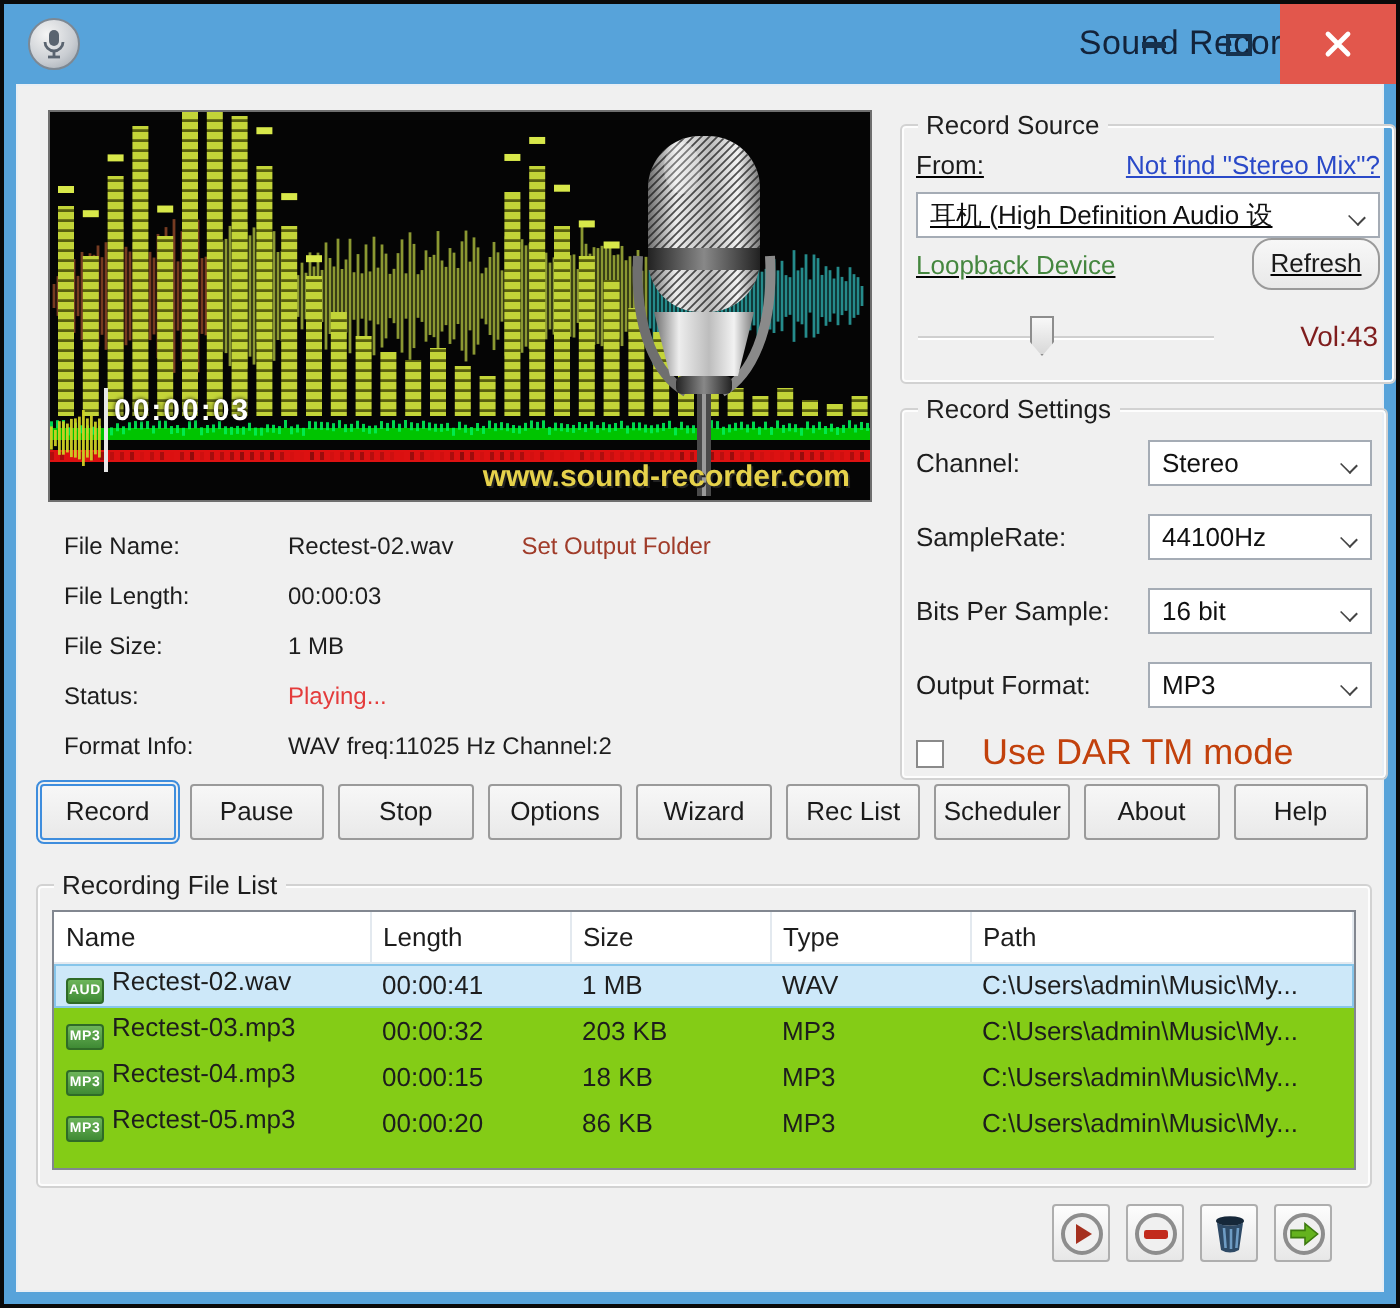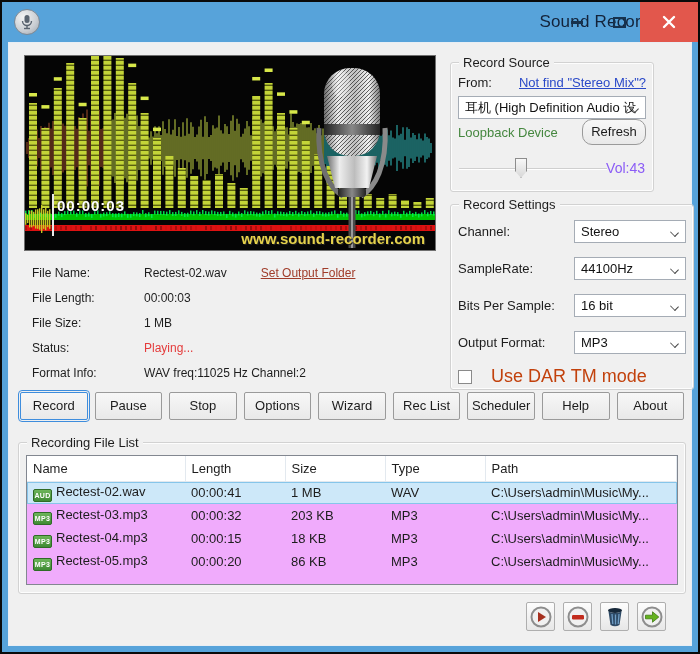--- a/index.html
+++ b/index.html
@@ -50,21 +50,21 @@
   }
   
   .groupbox {
     position:absolute; border:1px solid #d2d2d2; border-radius:3px;
     box-shadow:inset 0 0 0 1px #fdfdfd;
   }
   .groupbox > .legend {
     position:absolute; top:-8px; left:8px; background:#f0f0f0; padding:0 4px;
     font-size:13px; color:#1d1d1d; line-height:15px;
   }
-  .gb-source { left:442px; top:20px; width:204px; height:130px; }
+  .gb-source { left:442px; top:20px; width:248px; height:130px;text-decoration:underline; }
   .gb-settings { left:442px; top:162px; width:244px; height:186px; }
   .gb-list { left:10px; top:400px; width:668px; height:152px; }
 
   
   .src-row { display:flex; align-items:center; padding:0 7px; }
   .src-from { margin-top:12px; font-size:13px; color:#1d1d1d; }
   .src-from .lnk { margin-left:auto; color:#2a49c8; text-decoration:underline; font-size:13px; cursor:pointer; }
   .combo {
     height:23px; background:#fff; border:1px solid #a5acb5; display:flex;
     align-items:center; font-size:13px; color:#111; padding-left:6px; position:relative; cursor:default;
@@ -83,45 +83,45 @@
     font-family:inherit;
   }
   .refresh-btn { margin-left:auto; width:64px; height:26px; line-height:24px;border-radius:10px; }
   .src-vol { margin-top:12px; position:relative; height:24px; }
   .slider-track { position:absolute; left:8px; top:11px; width:148px; height:2px; background:#cfcfcf; border-bottom:1px solid #fff; }
   .slider-thumb {
     position:absolute; top:1px; width:12px; height:20px;
     background:linear-gradient(#f8f8f8,#d8d8d8); border:1px solid #8d8d8d;
     clip-path:polygon(0 0,100% 0,100% 65%,50% 100%,0 65%);
   }
-  .vol-label { position:absolute; right:8px; top:3px; font-size:14px; color:#8b5cf6; }
+  .vol-label { position:absolute; right:8px; top:3px; font-size:14px; color:#7f1d1d; }
 
   
   .set-row { display:flex; align-items:center; margin:0 7px; height:24px; }
   .set-row .lbl { font-size:13px; color:#1d1d1d; }
   .set-row .combo { margin-left:auto; width:112px; }
   .sr0 { margin-top:14px; } .sr1,.sr2,.sr3 { margin-top:13px; }
   .chk-row { display:flex; align-items:center; margin:12px 7px 0 7px; }
   .chk-box { width:14px; height:14px; background:#fff; border:1px solid #8a8a8a; }
   .chk-row .lbl { font-size:18px; color:#c2410c; margin-left:19px; }
 
   
   .fileinfo { position:absolute; left:24px; top:218px; width:404px; }
   .fi-row { display:flex; height:25px; align-items:center; font-size:12px; color:#1d1d1d; }
   .fi-row .lbl { width:112px; }
-  .fi-link { margin-left:34px; color:#a03c2a; text-decoration:underline; cursor:pointer; }
+  .fi-link { margin-left:34px; color:#a03c2a; cursor:pointer; }
   .fi-status { color:#e43b3b; }
 
   
   .toolbar { position:absolute; left:12px; top:350px; width:664px; display:flex; gap:7px; }
   .toolbar .btn { flex:1; height:28px; line-height:26px; }
   .btn-focused { outline:1px solid #3e8ddd; outline-offset:1px; border-color:#3e8ddd; }
 
   
-  .listwrap { position:absolute; left:7px; top:12px; right:7px; bottom:8px; background:#f0abfc; border:1px solid #828790; }
+  .listwrap { position:absolute; left:7px; top:12px; right:7px; bottom:8px; background:#84cc16; border:1px solid #828790; }
   table.flist { width:100%; border-collapse:collapse; table-layout:fixed; font-size:13px; color:#1d1d1d; }
   table.flist th {
     text-align:left; font-weight:normal; height:25px; padding:0 4px 0 6px;
     border-right:1px solid #e3e9ef; border-bottom:1px solid #e3e9ef; background:#fff;
   }
   table.flist td { height:23px; padding:0 4px 0 6px; white-space:nowrap; overflow:hidden; }
   col.c-name{width:158px;} col.c-len{width:100px;} col.c-size{width:100px;} col.c-type{width:100px;}
   tr.sel td { background:#cde8f9; }
   tr.sel td:first-child { box-shadow:inset 1px 1px 0 #86c5ea, inset 0 -1px 0 #86c5ea; }
   tr.sel td { box-shadow:inset 0 1px 0 #86c5ea, inset 0 -1px 0 #86c5ea; }
@@ -788,22 +788,22 @@
     </div>
 
     <div class="toolbar">
       <button class="btn btn-focused">Record</button>
       <button class="btn">Pause</button>
       <button class="btn">Stop</button>
       <button class="btn">Options</button>
       <button class="btn">Wizard</button>
       <button class="btn">Rec List</button>
       <button class="btn">Scheduler</button>
+      <button class="btn">About</button>
       <button class="btn">Help</button>
-      <button class="btn">About</button>
     </div>
 
     <div class="groupbox gb-list">
       <span class="legend">Recording File List</span>
       <div class="listwrap">
         <table class="flist">
           <colgroup>
               <col class="c-name">
               <col class="c-len">
               <col class="c-size">

